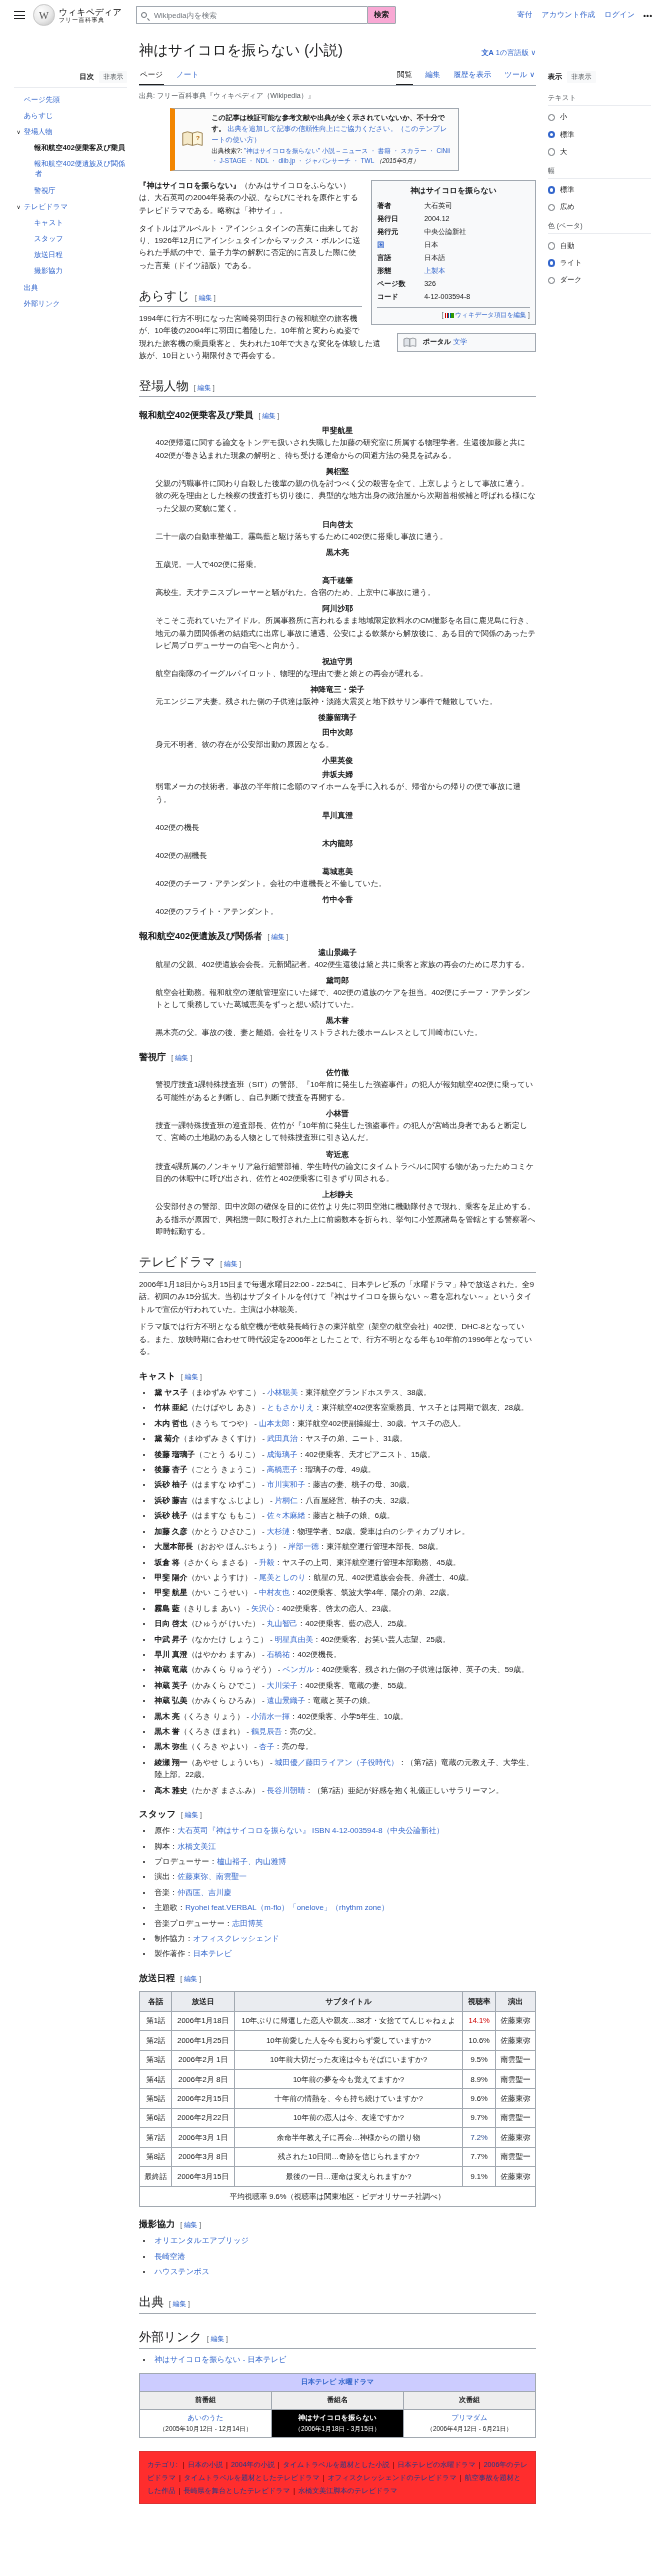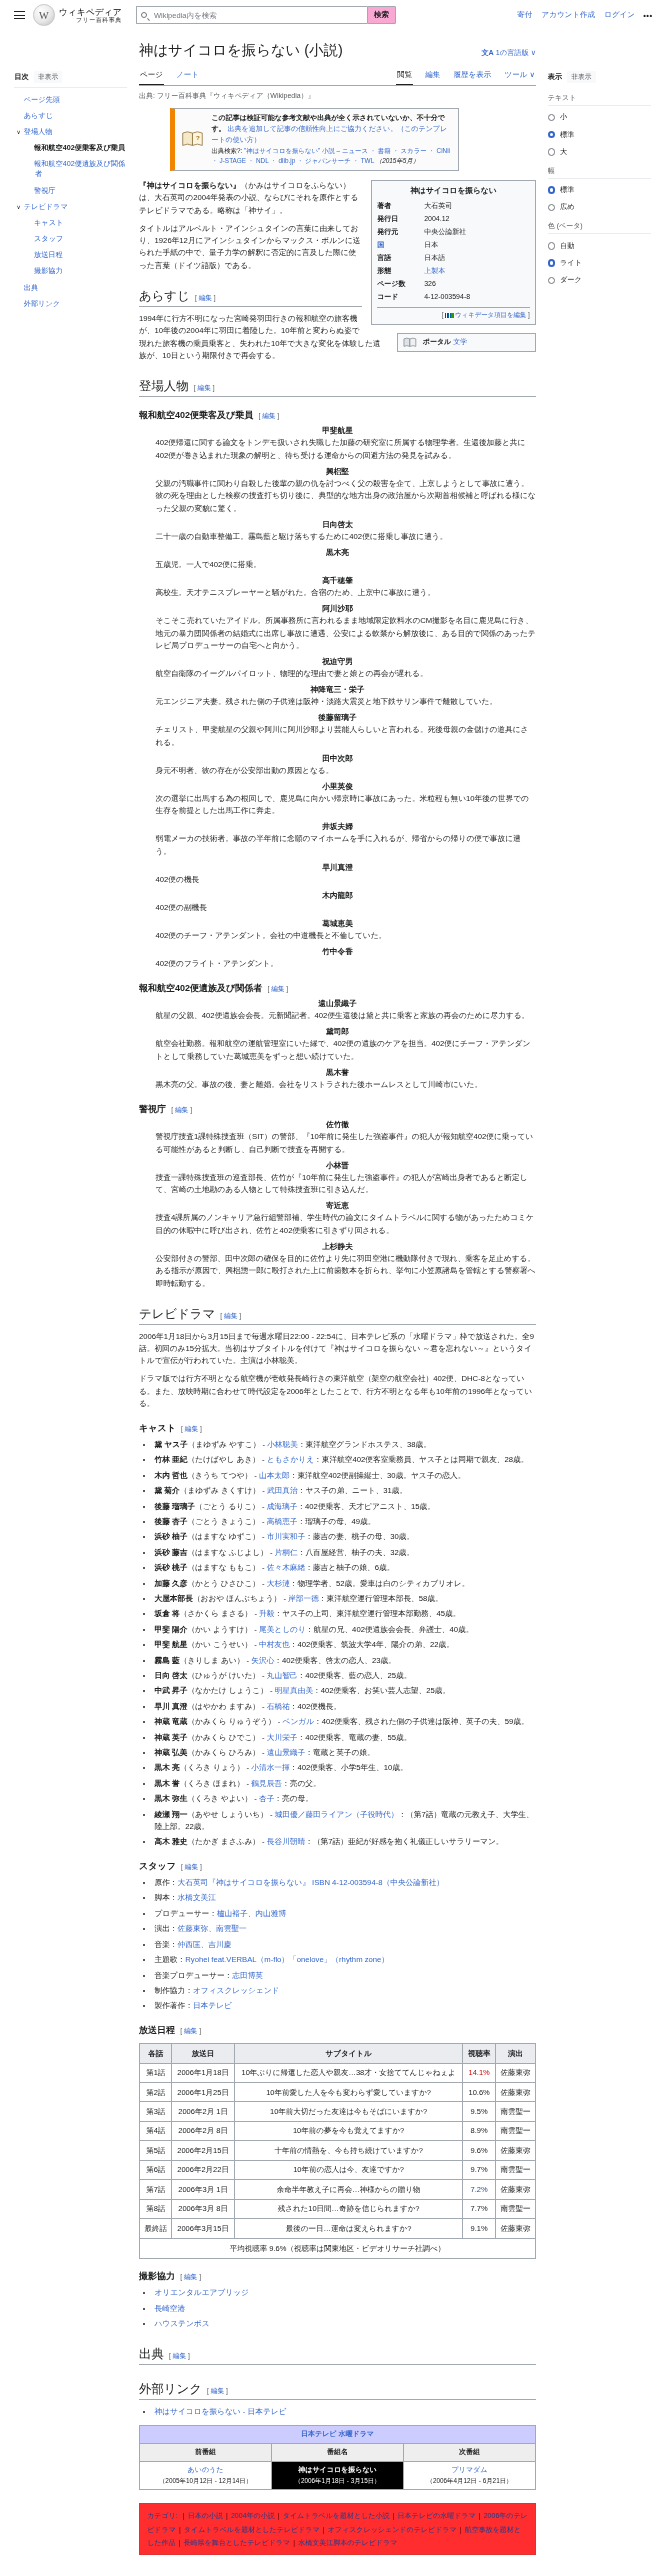--- a/index.html
+++ b/index.html
@@ -9,40 +9,40 @@
     font-family:"Liberation Sans","DejaVu Sans",sans-serif; font-size:7.7px;
   }
   a, .lk { color:#3366cc; text-decoration:none; cursor:pointer; }
 
   
   .topbar { display:flex; align-items:center; height:30px; padding:0 9.3px; }
   .burger { width:10.3px; height:7.2px; border-top:1px solid #202122; border-bottom:1px solid #202122; position:relative; margin:0 8.2px 0 5.2px; cursor:pointer;}
   .burger::after { content:""; position:absolute; left:0; right:0; top:2.1px; border-top:1px solid #202122; }
   .logo { display:flex; align-items:center; gap:4.1px; margin-right:14.4px; cursor:pointer;}
   .globe { width:21.6px; height:21.6px; border-radius:50%; background:radial-gradient(circle at 35% 30%, #fdfdfd 0%, #e8e8e8 55%, #bcbcbc 100%); border:0.5px solid #c8c8c8; color:#555; font-size:10.3px; display:flex; align-items:center; justify-content:center; font-family:"Liberation Serif",serif;}
-  .wordmark { line-height:1.15; text-align:right; }
+  .wordmark { line-height:1.15; text-align:left; }
   .wordmark .t1 { font-size:8.8px; font-family:"Liberation Serif",serif; color:#000; }
   .wordmark .t2 { font-size:6px; font-family:"Liberation Serif",serif; color:#333; letter-spacing:0.5px;}
   .searchwrap { display:flex; width:260px; height:17.5px; }
   .searchbox { flex:1; display:flex; align-items:center; border:0.5px solid #a2a9b1; border-right:none; border-radius:1px 0 0 1px; padding:0 4.1px; background:#fff; }
   .mag { width:6.2px; height:6.2px; border:1px solid #72777d; border-radius:50%; position:relative; margin-right:4.6px;}
   .mag::after { content:""; position:absolute; width:1px; height:3.1px; background:#72777d; transform:rotate(-45deg); left:5.7px; top:5.2px;}
   .searchbox input { border:none; outline:none; font-size:7.5px; flex:1; color:#202122; font-family:inherit;}
   .searchbox input::placeholder { color:#72777d; }
   .searchbtn { border:0.5px solid #a2a9b1; background:#f9a8d4; border-radius:0 1px 1px 0; font-size:7.5px; font-weight:bold; padding:0 6.2px; cursor:pointer; color:#202122;}
   .toplinks { margin-left:auto; display:flex; gap:9.3px; align-items:center; font-size:7.5px;}
   .dots { color:#202122; font-weight:bold; letter-spacing:0.5px; cursor:pointer;}
 
   
   .layout { position:relative; }
   .main { margin-left:139px; width:397px; }
 
   
   .toc { position:absolute; left:14.4px; top:30px; width:113px; font-size:7.2px; }
-  .tochead { display:flex; align-items:center; gap:5.2px; padding-bottom:4.1px; border-bottom:0.5px solid #eaecf0; }
+  .tochead { display:flex; align-items:center; gap:5.2px; padding-bottom:4.1px; border-bottom:0.5px solid #eaecf0;justify-content:flex-end; }
   .tochead b { font-size:7.2px; }
   .hidebtn { background:#f8f9fa; color:#54595d; font-size:6.7px; padding:1.5px 4.1px; border-radius:1px; cursor:pointer; }
   .toc ul { list-style:none; margin:3.1px 0 0; padding:0; }
   .toc li { margin:0; }
   .toc a { display:block; padding:3.1px 2.1px; color:#3366cc; }
   .toc .chev { color:#202122; font-size:5.7px; display:inline-block; width:7.2px; margin-left:-8.2px; }
   .toc .l1 { padding-left:10.3px; }
   .toc .l2 { padding-left:20.6px; }
   .toc .active { color:#202122; font-weight:bold; }
 
@@ -399,27 +399,25 @@
         <dt>阿川沙耶</dt>
         <dd>そこそこ売れていたアイドル。所属事務所に言われるまま地域限定飲料水のCM撮影を名目に鹿児島に行き、地元の暴力団関係者の結婚式に出席し事故に遭遇、公安による軟禁から解放後に、ある目的で関係のあったテレビ局プロデューサーの自宅へと向かう。</dd>
 
         <dt>祝迫守男</dt>
         <dd>航空自衛隊のイーグルパイロット、物理的な理由で妻と娘との再会が遅れる。</dd>
 
         <dt>神降竜三・栄子</dt>
         <dd>元エンジニア夫妻。残された側の子供達は阪神・淡路大震災と地下鉄サリン事件で離散していた。</dd>
 
         <dt>後藤留璃子</dt>
-        <dd>チェリスト、甲斐航星の父親や阿川に阿川沙耶より芸能人らしいと言われる。死後母親の金儲けの道具にされる。</dd>
 
         <dt>田中次郎</dt>
         <dd>身元不明者、彼の存在が公安部出動の原因となる。</dd>
 
         <dt>小里英俊</dt>
-        <dd>次の選挙に出馬する為の根回しで、鹿児島に向かい帰京時に事故にあった。米粒程も無い10年後の世界での生存を前提とした出馬工作に奔走。</dd>
 
         <dt>井坂夫婦</dt>
         <dd>弱電メーカの技術者。事故の半年前に念願のマイホームを手に入れるが、帰省からの帰りの便で事故に遭う。</dd>
 
         <dt>早川真澄</dt>
         <dd>402便の機長</dd>
 
         <dt>木内龍郎</dt>
         <dd>402便の副機長</dd>
 

